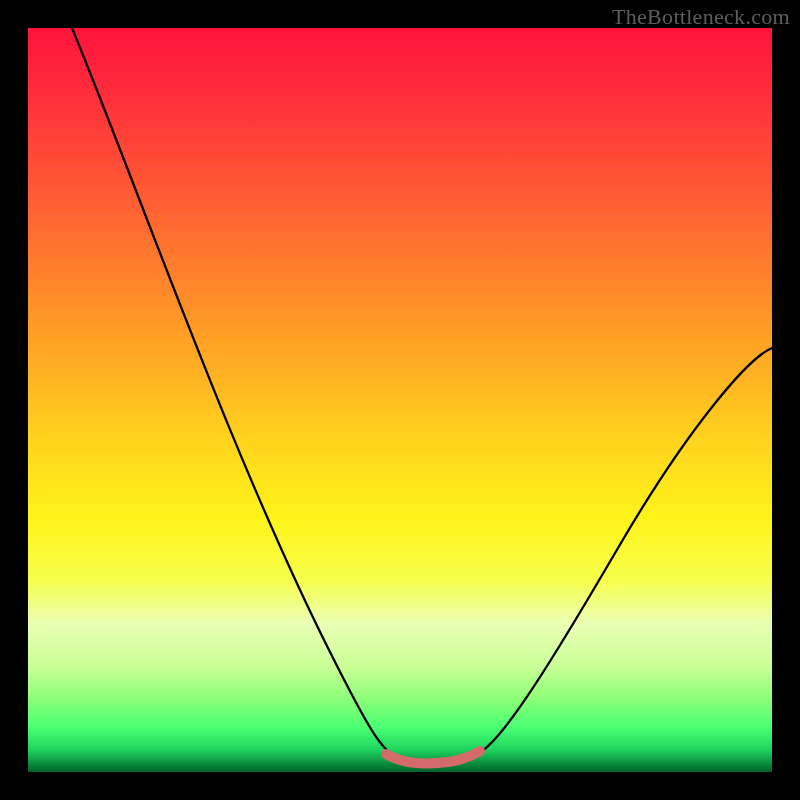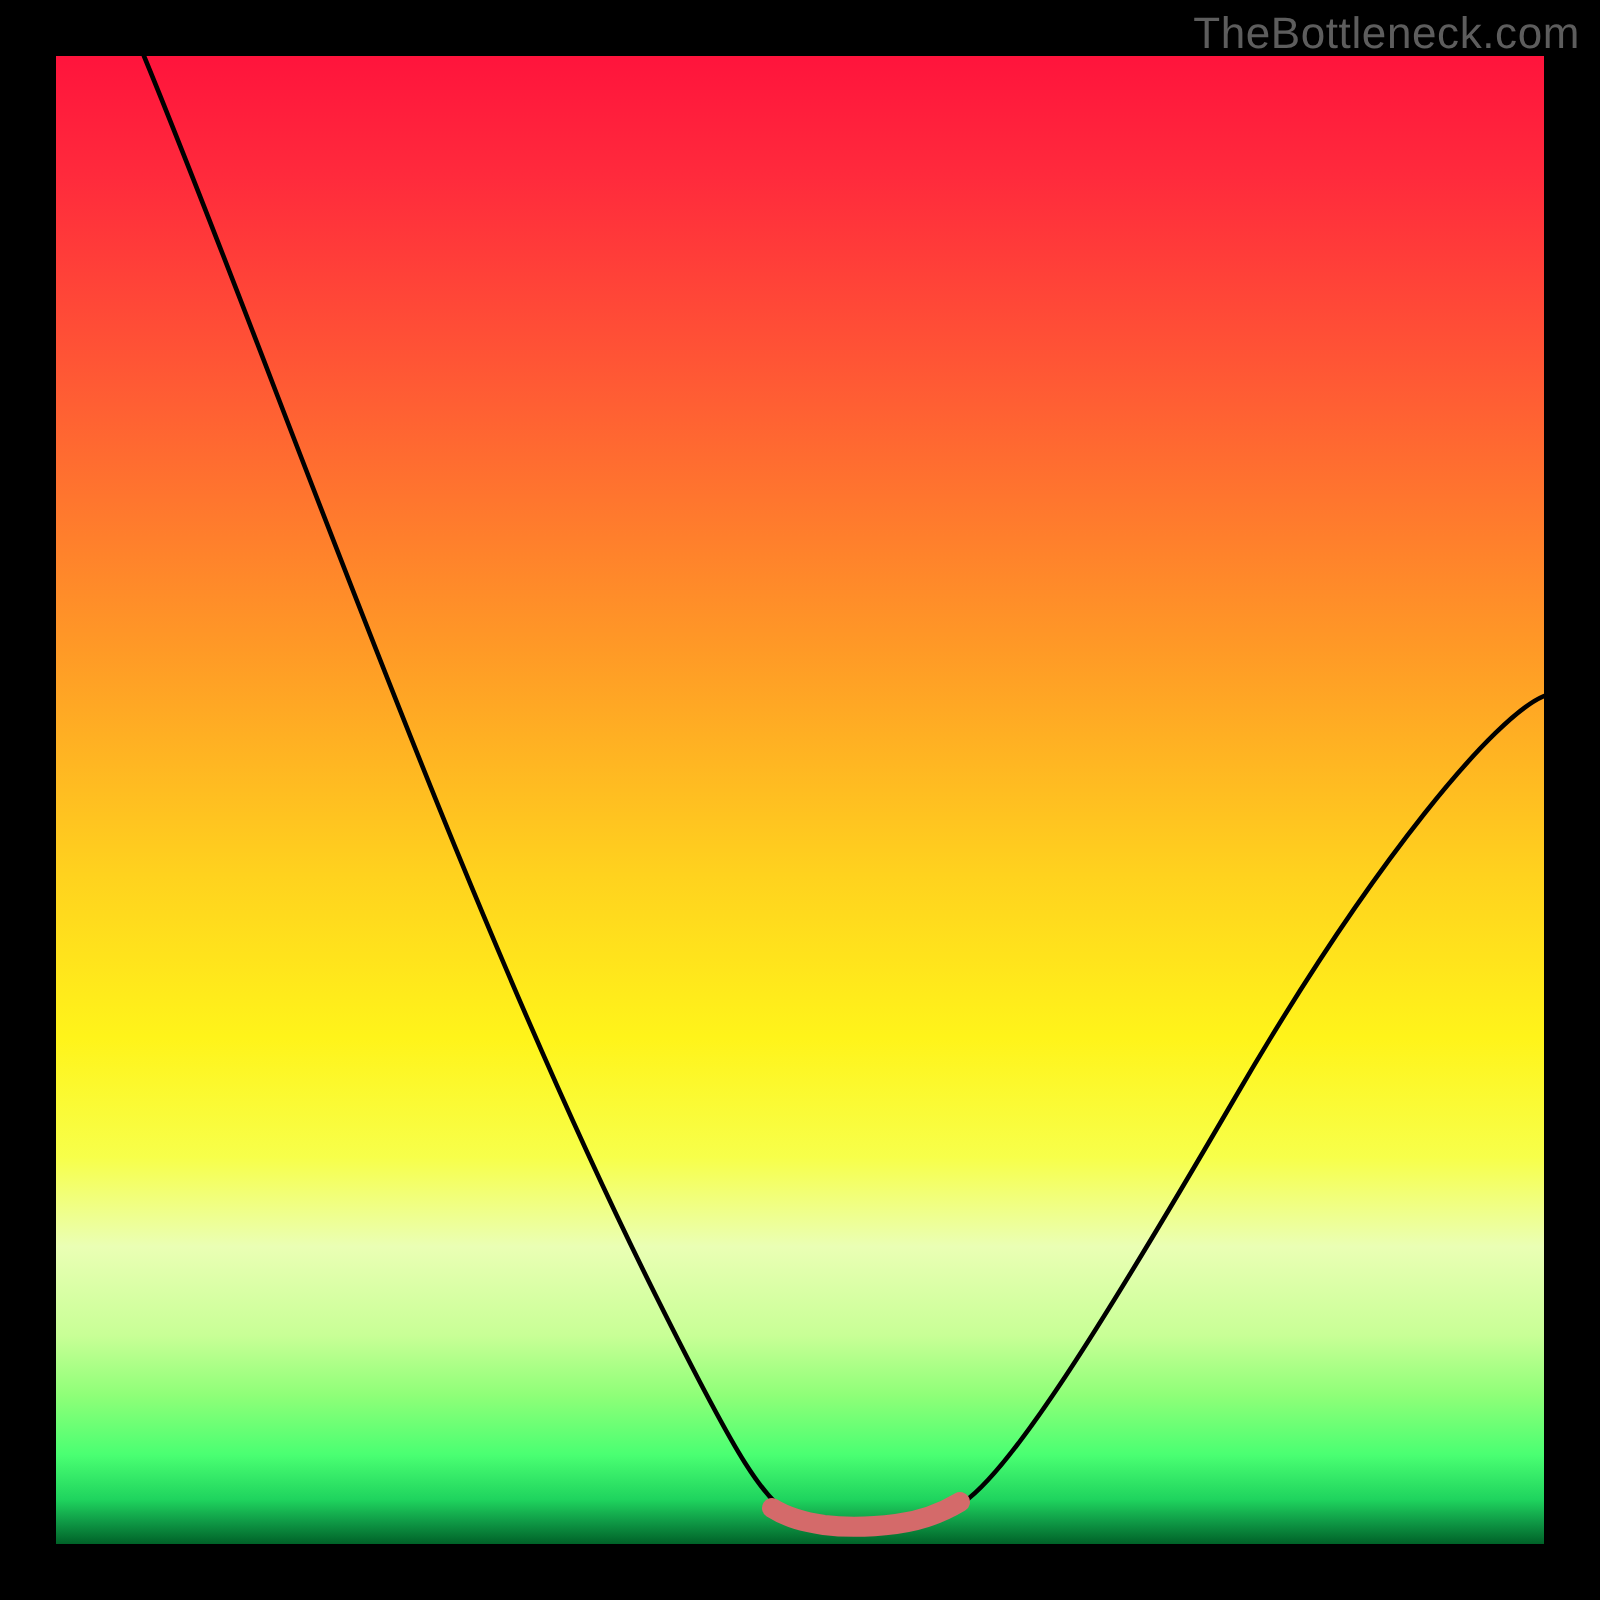--- a/index.html
+++ b/index.html
@@ -11,20 +11,21 @@
     overflow: hidden;
     font-family: Arial, Helvetica, sans-serif;
   }
   .frame {
     position: absolute;
     left: 0;
     top: 0;
     width: 800px;
     height: 800px;
     background: #000;
+    font-family: Liberation Serif, serif;
   }
   .plot-area {
     position: absolute;
     left: 28px;
     top: 28px;
     width: 744px;
     height: 744px;
   }
   .gradient-bg {
     position: absolute;

